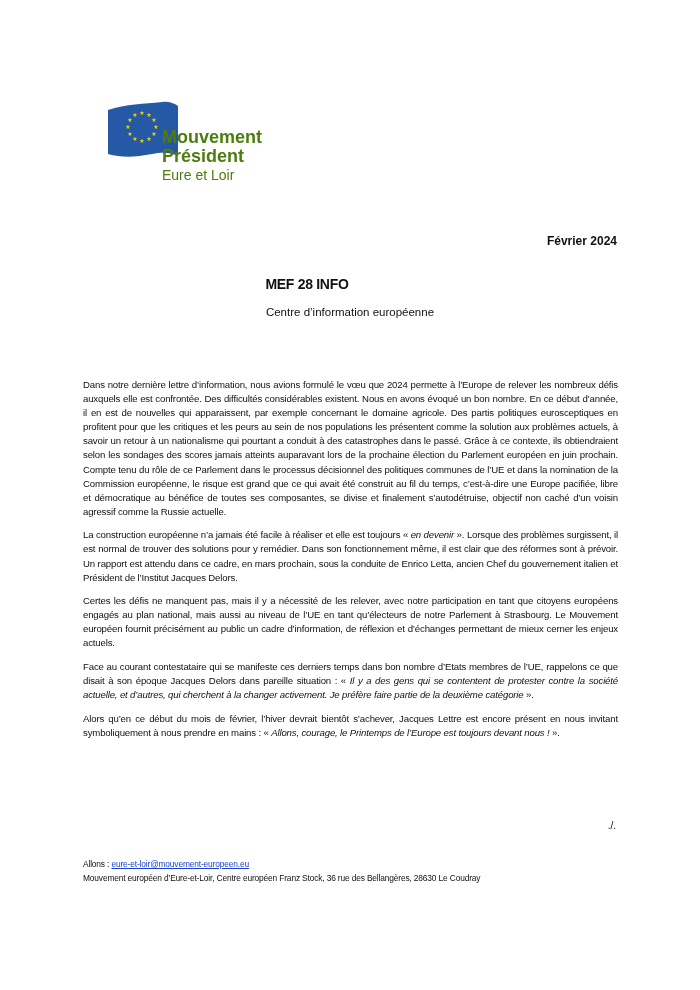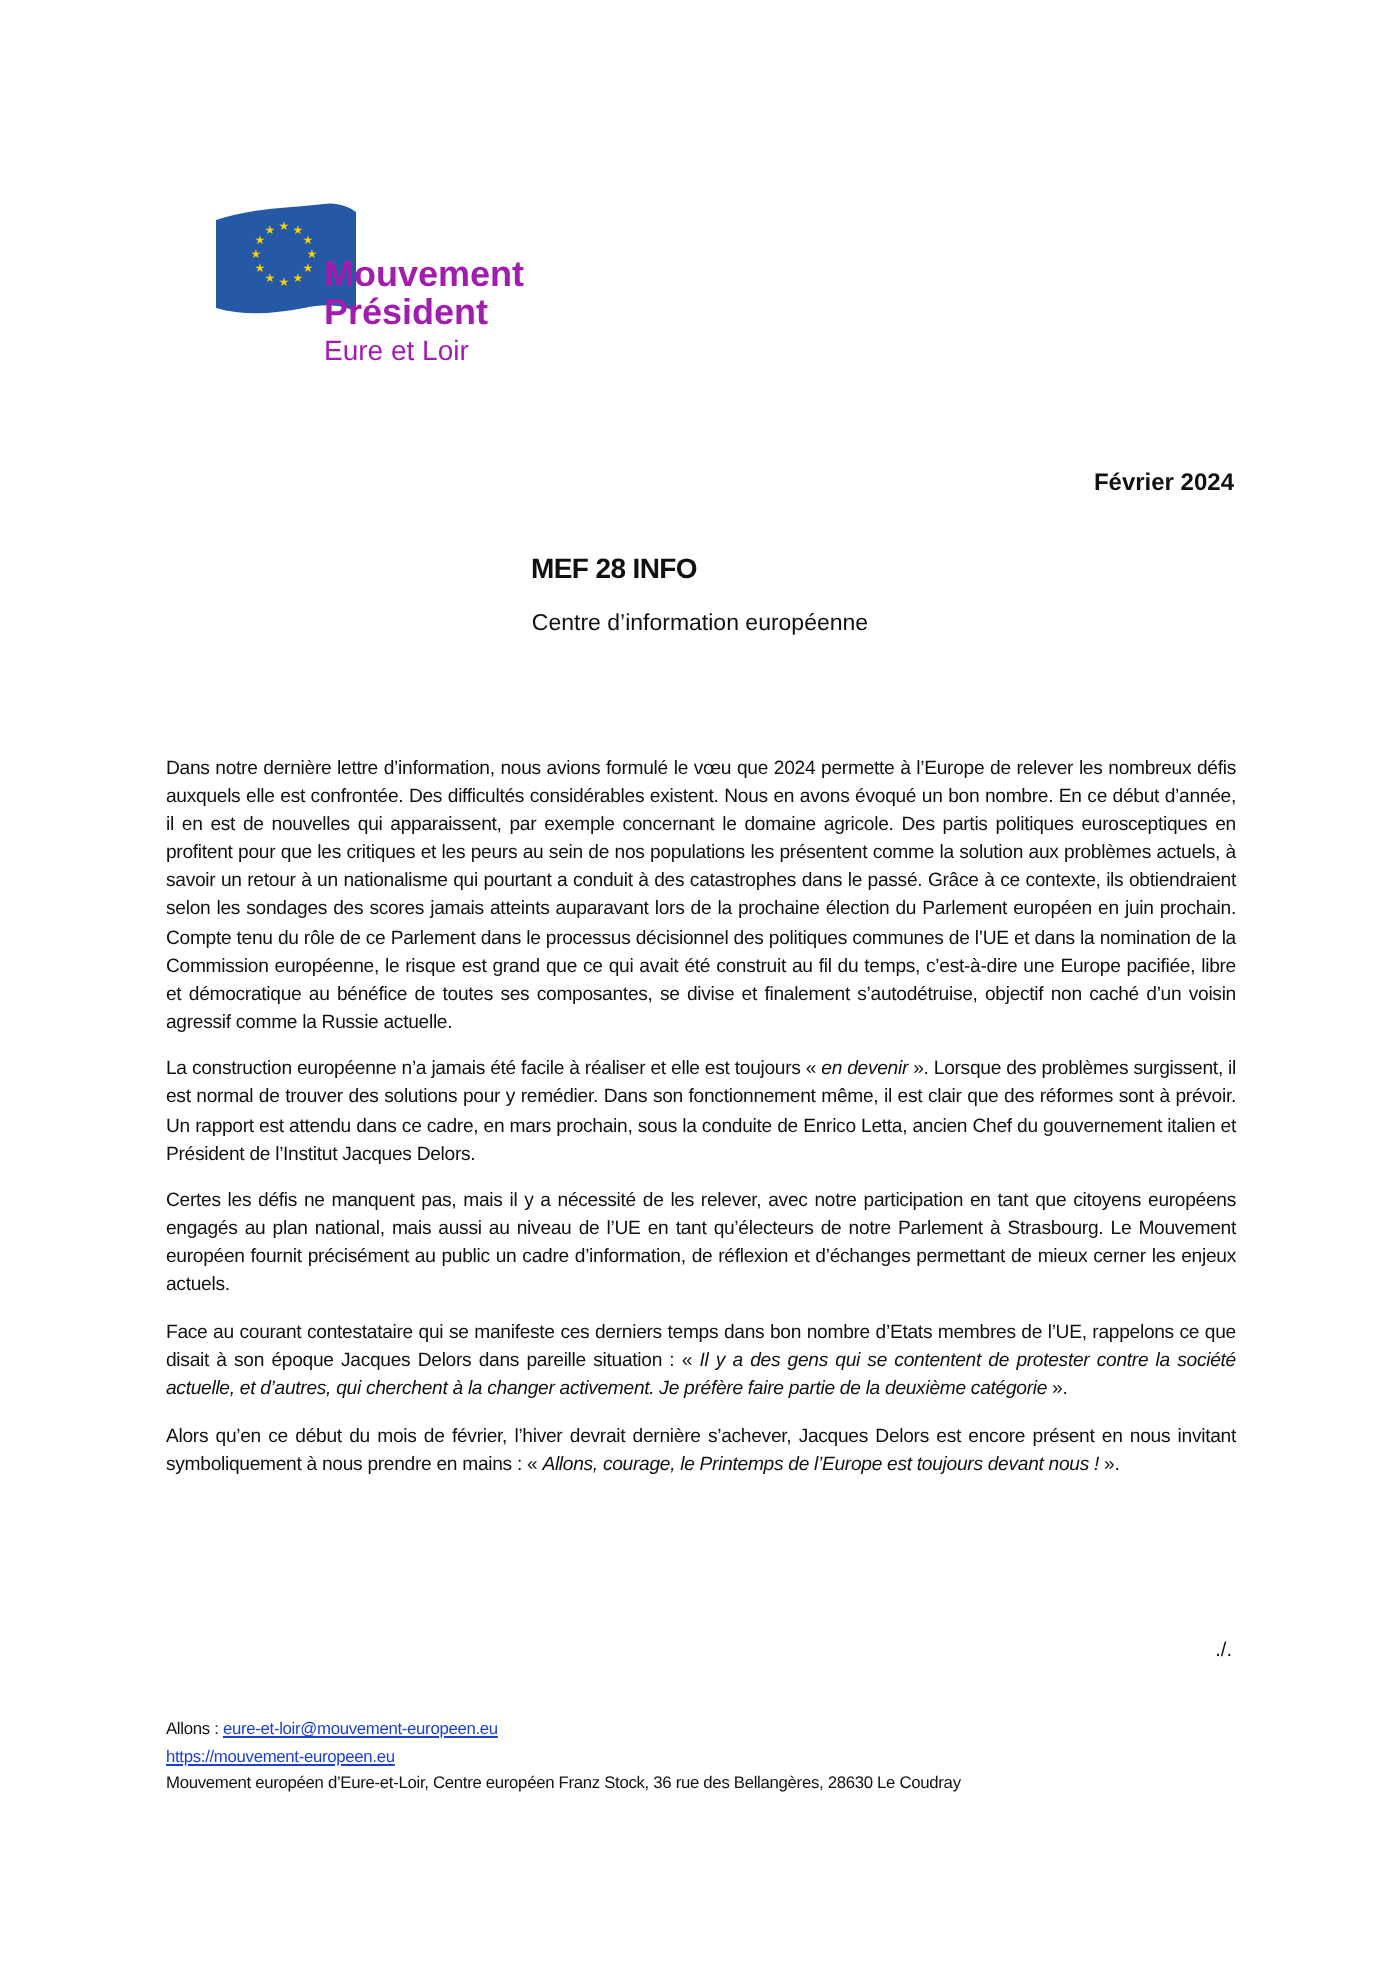--- a/index.html
+++ b/index.html
@@ -1,20 +1,20 @@
 <!DOCTYPE html>
 <html><head>
 <meta charset="utf-8">
 <style>
   html, body { margin: 0; padding: 0; background: #ffffff; }
   body { width: 700px; height: 990px; position: relative; overflow: hidden;
          font-family: "Liberation Sans", "DejaVu Sans", sans-serif; color: #111; }
   .logo { position: absolute; left: 104px; top: 100px; width: 200px; height: 90px; }
   .logo svg { position: absolute; left: 0; top: 0; }
-  .logo-text { position: absolute; left: 58px; top: 28px; color: #a21caf; line-height: 19px; }
+  .logo-text { position: absolute; left: 58px; top: 28px; color: #4d7c0f; line-height: 19px; }
   .logo-line1, .logo-line2 { font-weight: bold; font-size: 18px; display: block; }
   .logo-line3 { font-size: 14px; display: block; }
   .date { position: absolute; right: 83px; top: 234px; font-size: 12px; font-weight: bold; }
   .title { position: absolute; left: 0; width: 614px; top: 276px; text-align: center;
            font-size: 14px; font-weight: bold; letter-spacing: -0.3px; }
   .subtitle { position: absolute; left: 0; width: 700px; top: 306px; text-align: center;
               font-size: 11.5px; }
   .body { position: absolute; left: 83px; width: 535px; top: 378px;
           font-size: 9.6px; line-height: 14.1px; text-align: justify; letter-spacing: -0.15px; }
   .body p { margin: 0 0 9.4px 0; }
@@ -55,22 +55,21 @@
 
 <div class="date">Février 2024</div>
 <div class="title">MEF 28 INFO</div>
 <div class="subtitle">Centre d’information européenne</div>
 
 <div class="body">
   <p>Dans notre dernière lettre d’information, nous avions formulé le vœu que 2024 permette à l’Europe de relever les nombreux défis auxquels elle est confrontée. Des difficultés considérables existent. Nous en avons évoqué un bon nombre. En ce début d’année, il en est de nouvelles qui apparaissent, par exemple concernant le domaine agricole. Des partis politiques eurosceptiques en profitent pour que les critiques et les peurs au sein de nos populations les présentent comme la solution aux problèmes actuels, à savoir un retour à un nationalisme qui pourtant a conduit à des catastrophes dans le passé. Grâce à ce contexte, ils obtiendraient selon les sondages des scores jamais atteints auparavant lors de la prochaine élection du Parlement européen en juin prochain. Compte tenu du rôle de ce Parlement dans le processus décisionnel des politiques communes de l’UE et dans la nomination de la Commission européenne, le risque est grand que ce qui avait été construit au fil du temps, c’est-à-dire une Europe pacifiée, libre et démocratique au bénéfice de toutes ses composantes, se divise et finalement s’autodétruise, objectif non caché d’un voisin agressif comme la Russie actuelle.</p>
   <p><span>La construction européenne n’a jamais été facile à réaliser et elle est toujours « </span><em>en devenir</em><span> ». Lorsque des problèmes surgissent, il est normal de trouver des solutions pour y remédier. Dans son fonctionnement même, il est clair que des réformes sont à prévoir. Un rapport est attendu dans ce cadre, en mars prochain, sous la conduite de Enrico Letta, ancien Chef du gouvernement italien et Président de l’Institut Jacques Delors.</span></p>
   <p>Certes les défis ne manquent pas, mais il y a nécessité de les relever, avec notre participation en tant que citoyens européens engagés au plan national, mais aussi au niveau de l’UE en tant qu’électeurs de notre Parlement à Strasbourg. Le Mouvement européen fournit précisément au public un cadre d’information, de réflexion et d’échanges permettant de mieux cerner les enjeux actuels.</p>
   <p><span>Face au courant contestataire qui se manifeste ces derniers temps dans bon nombre d’Etats membres de l’UE, rappelons ce que disait à son époque Jacques Delors dans pareille situation : « </span><em>Il y a des gens qui se contentent de protester contre la société actuelle, et d’autres, qui cherchent à la changer activement. Je préfère faire partie de la deuxième catégorie</em><span> ».</span></p>
-  <p><span>Alors qu’en ce début du mois de février, l’hiver devrait dernière s’achever, Jacques Delors est encore présent en nous invitant symboliquement à nous prendre en mains : « </span><em>Allons, courage, le Printemps de l’Europe est toujours devant nous !</em><span> ».</span></p>
+  <p><span>Alors qu’en ce début du mois de février, l’hiver devrait bientôt s’achever, Jacques Lettre est encore présent en nous invitant symboliquement à nous prendre en mains : « </span><em>Allons, courage, le Printemps de l’Europe est toujours devant nous !</em><span> ».</span></p>
 </div>
 
 <div class="end-mark">./.</div>
 
 <div class="footer">
   <div><span>Allons : </span><a>eure-et-loir@mouvement-europeen.eu</a></div>
-  <div><a>https://mouvement-europeen.eu</a></div>
   <div>Mouvement européen d’Eure-et-Loir, Centre européen Franz Stock, 36 rue des Bellangères, 28630 Le Coudray</div>
 </div>
 
 </body></html>

